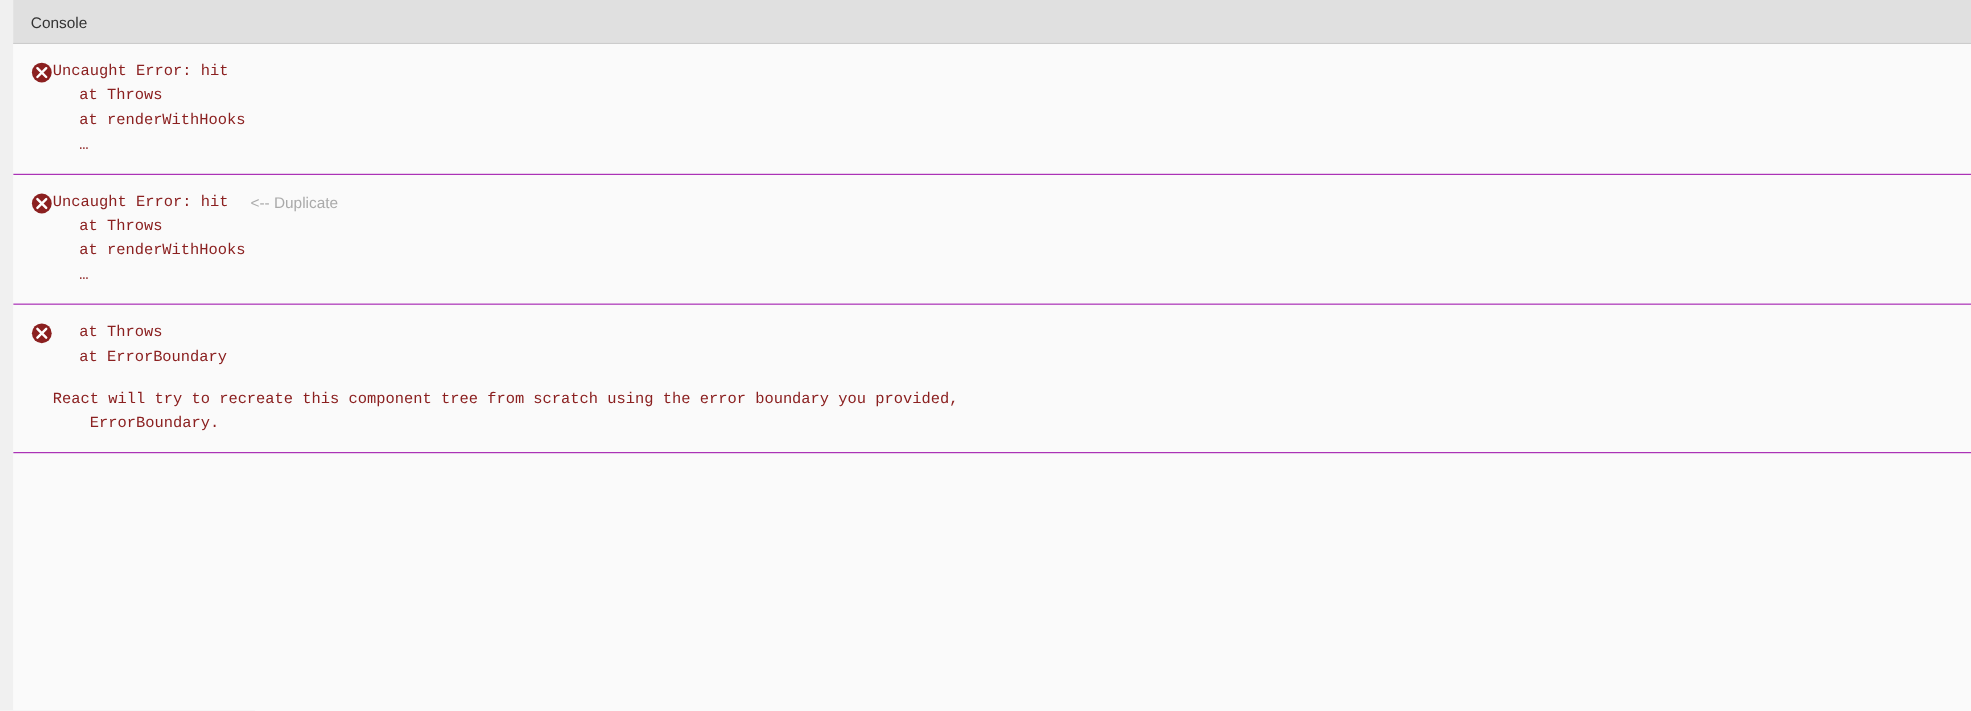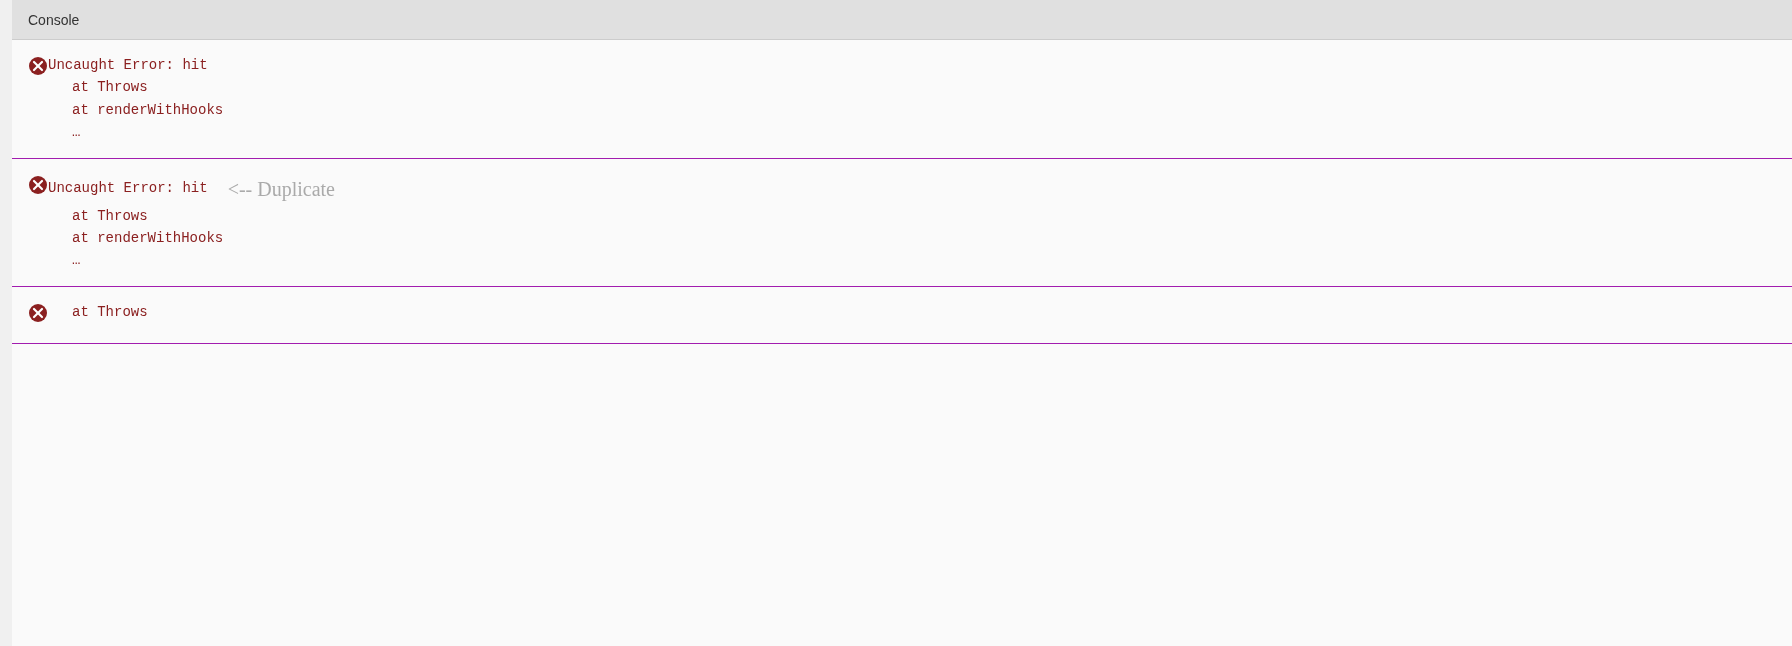--- a/index.html
+++ b/index.html
@@ -73,22 +73,22 @@
     }
 
     .entry-content .first-line {
       display: flex;
       align-items: center;
       gap: 20px;
     }
 
     .duplicate-badge {
       color: #aaa;
-      font-size: 20px;
-      font-family: Liberation Serif, serif;
+      font-size: 14px;
+      font-family: Liberation Sans, sans-serif;
     }
 
     .entry-content .indented {
       padding-left: 24px;
     }
 
     .spacer-line {
       display: block;
       height: 6px;
     }
@@ -117,16 +117,17 @@
     <line x1="14" y1="6" x2="6" y2="14" stroke="white" stroke-width="2.2" stroke-linecap="round"></line>
   </svg></span>
         <div class="entry-content"><div class="first-line"><span>Uncaught Error: hit</span><span class="duplicate-badge">&lt;-- Duplicate</span></div><div class="indented"><div>at Throws</div><div>at renderWithHooks</div><div>…</div></div></div>
       </div>
       <div class="console-entry">
         <span class="error-icon"><svg viewBox="0 0 20 20" fill="none" xmlns="http://www.w3.org/2000/svg">
     <circle cx="10" cy="10" r="9" fill="#8b2020"></circle>
     <line x1="6" y1="6" x2="14" y2="14" stroke="white" stroke-width="2.2" stroke-linecap="round"></line>
     <line x1="14" y1="6" x2="6" y2="14" stroke="white" stroke-width="2.2" stroke-linecap="round"></line>
   </svg></span>
-        <div class="entry-content"><div class="indented"><div>at Throws</div></div><span class="spacer-line"></span></div>
+        <div class="entry-content"><div class="indented"><div>at Throws</div><div>at ErrorBoundary</div></div><span class="spacer-line"></span><div style="margin-top: 10px;">React will try to recreate this component tree from scratch using the error boundary you provided,
+    ErrorBoundary.</div></div>
       </div>
     </div>
 </div>
 
 </body></html>

